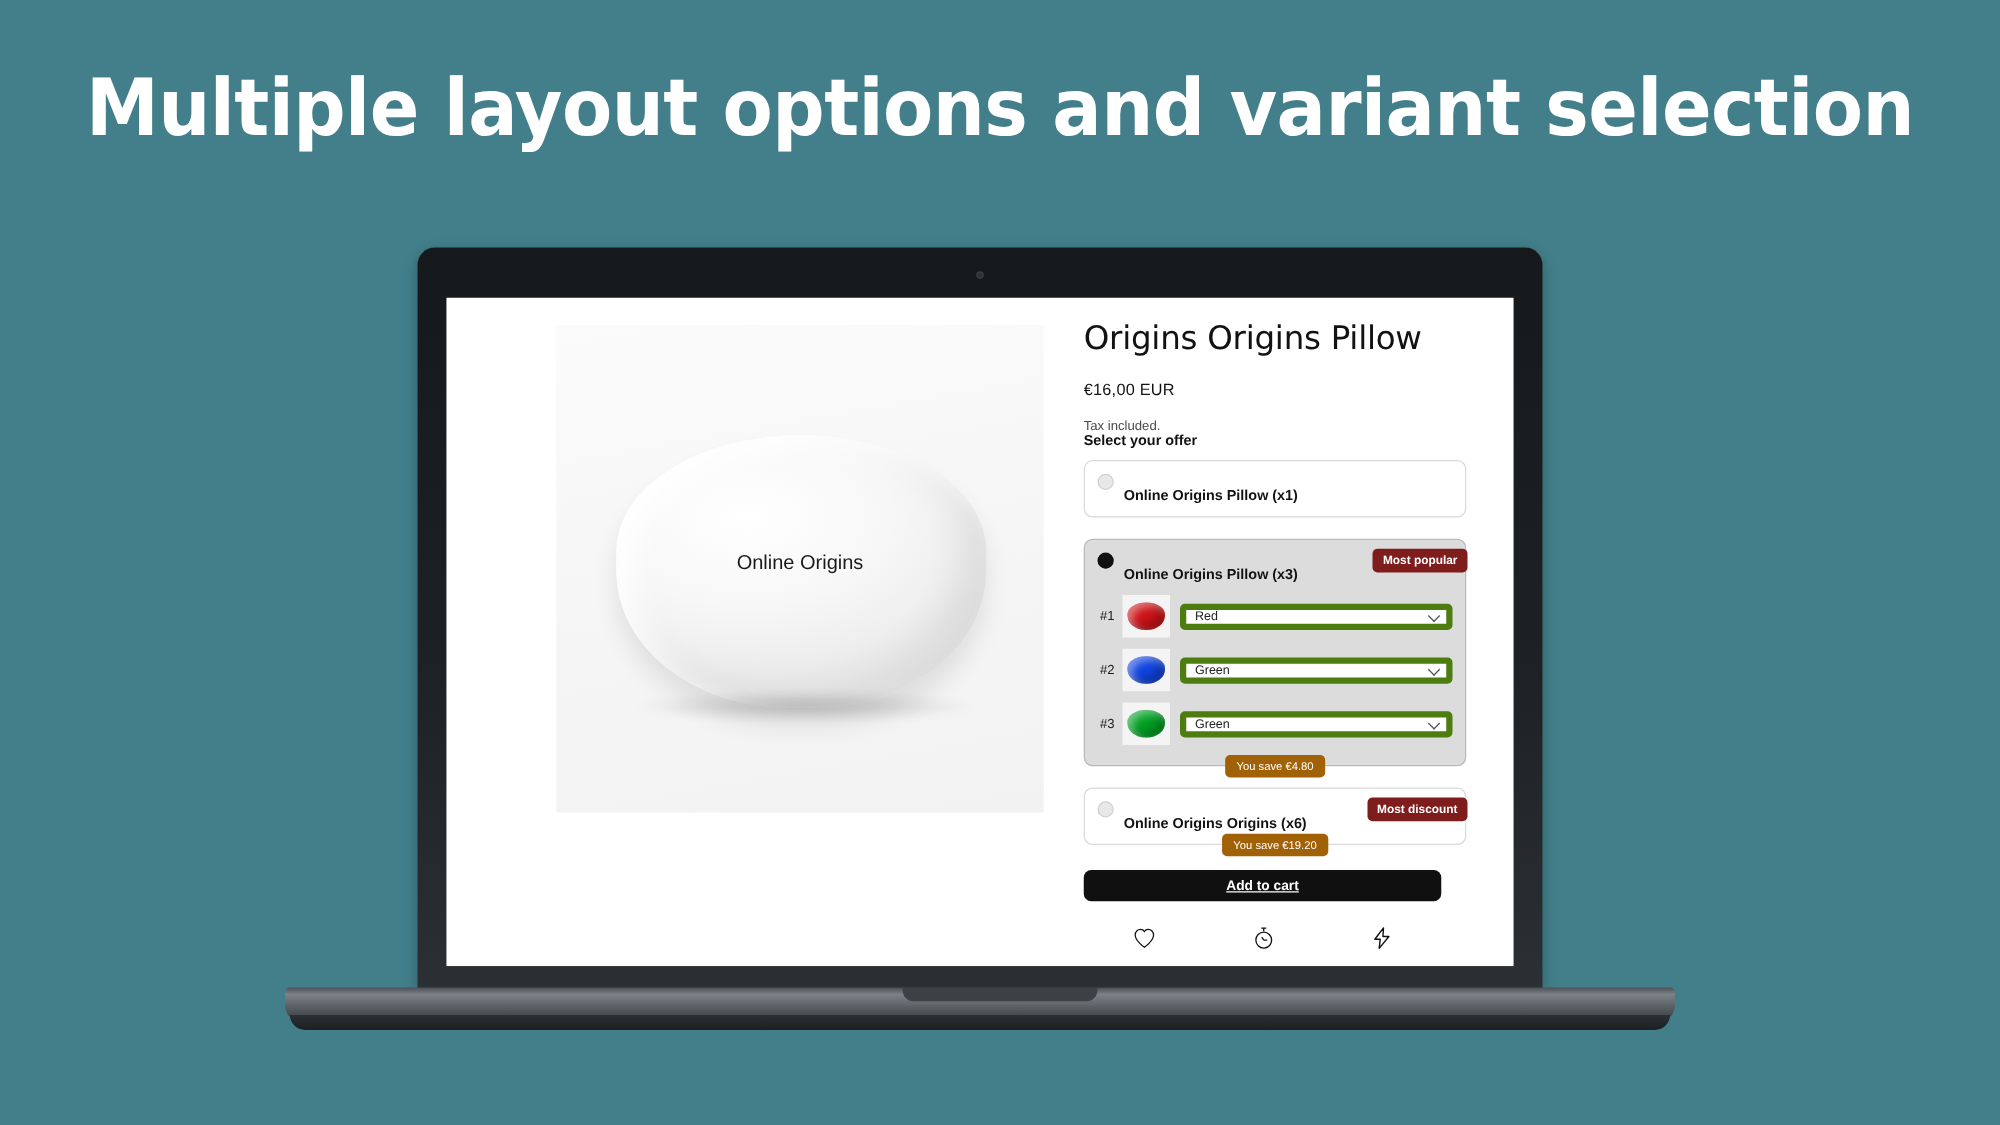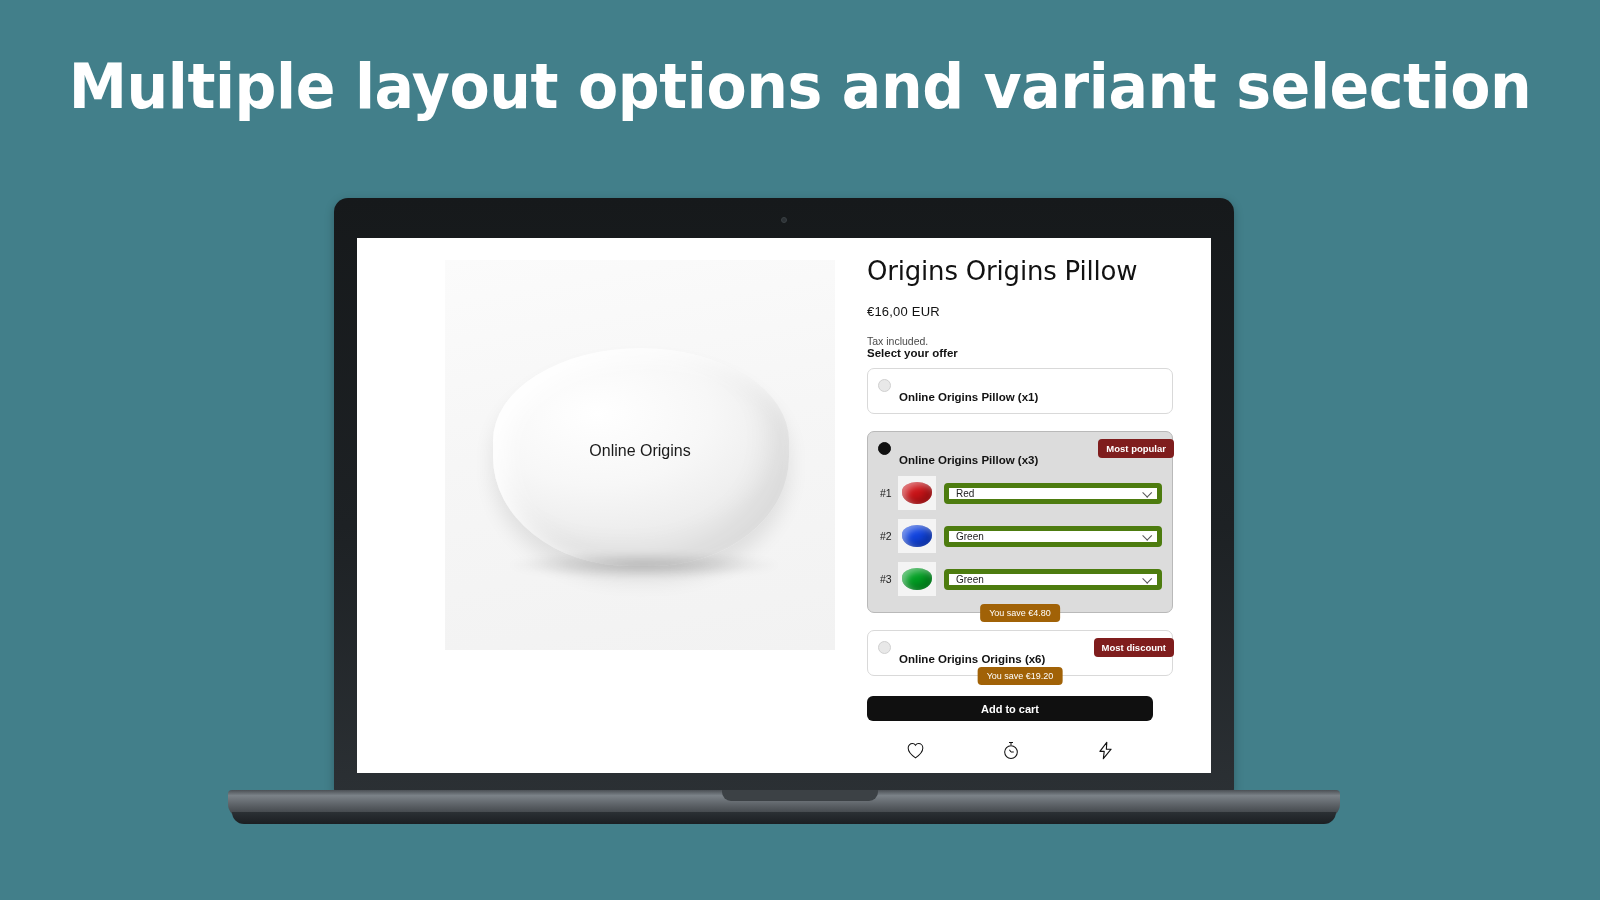--- a/index.html
+++ b/index.html
@@ -270,20 +270,21 @@
     background: #101010;
     color: #fff;
     border: none;
     border-radius: 6px;
     height: 25px;
     font-size: 11px;
     font-weight: 700;
     font-family: "Liberation Sans", sans-serif;
     margin-top: 3px;
     cursor: pointer;
+    text-decoration: underline;
   }
 
   .icon-row {
     width: 286px;
     display: flex;
     justify-content: space-around;
     align-items: center;
     margin-top: 20px;
   }
   .icon-row svg { display: block; }

